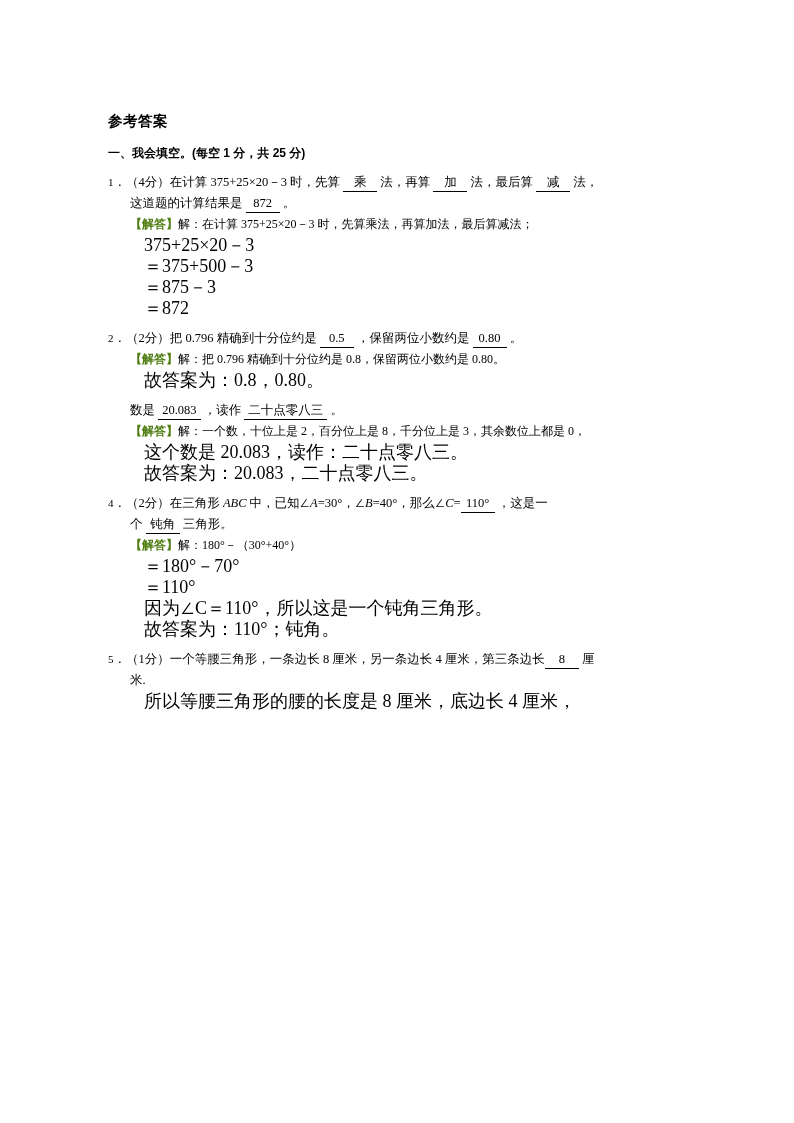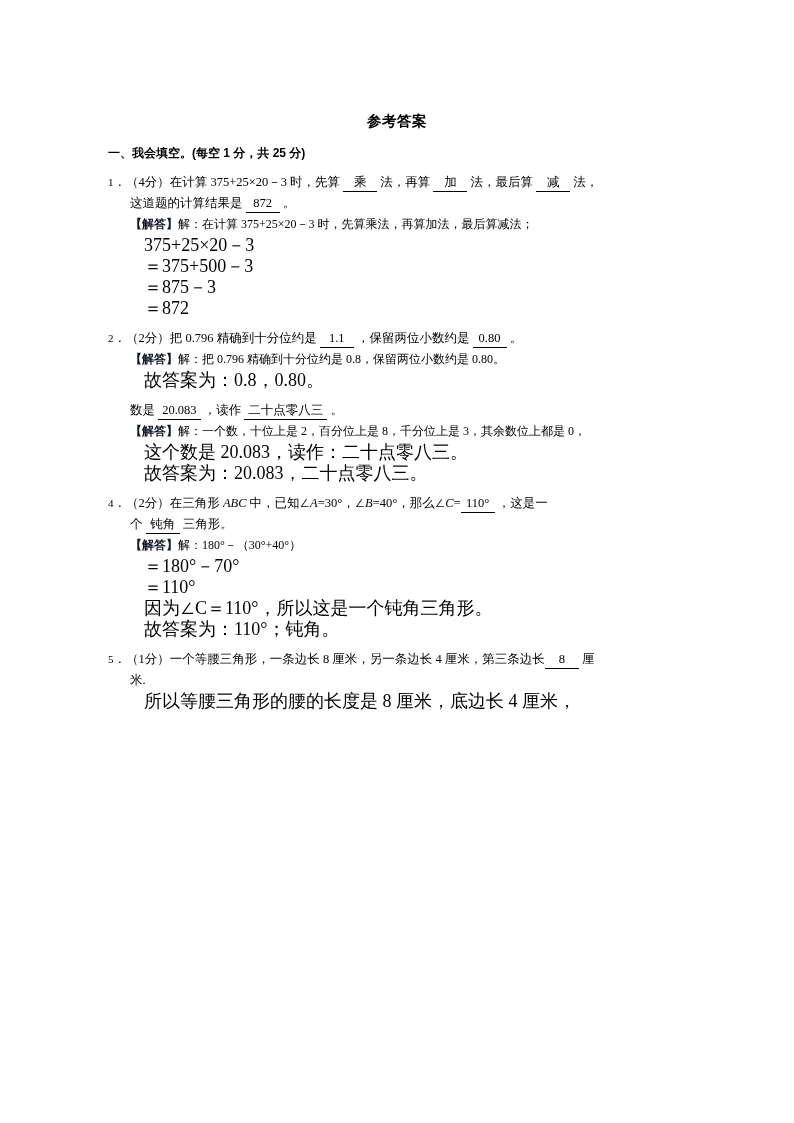--- a/index.html
+++ b/index.html
@@ -16,21 +16,20 @@
   }
   .page {
     position: absolute;
     left: 0; top: 0;
     width: 794px;
     height: 1123px;
     box-sizing: border-box;
     padding: 112px 108px 0 108px;
   }
   .doc-title {
-    text-align: center;
     font-size: 14.5px;
     font-weight: bold;
     font-family: "Liberation Sans", sans-serif;
     margin: 0 0 14px 0;
     letter-spacing: 0.5px;
   }
   .section-head {
     font-size: 12px;
     font-weight: bold;
     font-family: "Liberation Sans", sans-serif;
@@ -52,21 +51,21 @@
   }
   .blank {
     display: inline-block;
     border-bottom: 1px solid #000;
     text-align: center;
     padding: 0 4px;
     min-width: 26px;
     line-height: 17px;
   }
   .tag {
-    color: #0f172a;
+    color: #4d7c0f;
     font-weight: bold;
     font-family: "Liberation Sans", sans-serif;
     font-size: 12px;
   }
   .ans-line {
     font-size: 18px;
     line-height: 21px;
     padding-left: 36px;
   }
   .ans-first {
@@ -91,21 +90,21 @@
       <div class="qblock">
         <div class="qline"><span class="qnum">1</span><span>．</span><span>（4分）</span><span>在计算 375+25×20－3 时，先算 </span><span class="blank">乘</span><span> 法，再算 </span><span class="blank">加</span><span> 法，最后算 </span><span class="blank">减</span><span> 法，</span></div>
         <div class="qline indent"><span>这道题的计算结果是 </span><span class="blank">872</span><span> 。</span></div>
         <div class="ans-first"><span class="tag">【解答】</span><span>解：在计算 375+25×20－3 时，先算乘法，再算加法，最后算减法；</span></div>
         <div class="ans-line">375+25×20－3</div>
         <div class="ans-line">＝375+500－3</div>
         <div class="ans-line">＝875－3</div>
         <div class="ans-line">＝872</div>
       </div>
       <div class="qblock">
-        <div class="qline"><span class="qnum">2</span><span>．</span><span>（2分）</span><span>把 0.796 精确到十分位约是 </span><span class="blank">1.1</span><span> ，保留两位小数约是 </span><span class="blank">0.80</span><span> 。</span></div>
+        <div class="qline"><span class="qnum">2</span><span>．</span><span>（2分）</span><span>把 0.796 精确到十分位约是 </span><span class="blank">0.5</span><span> ，保留两位小数约是 </span><span class="blank">0.80</span><span> 。</span></div>
         <div class="ans-first"><span class="tag">【解答】</span><span>解：把 0.796 精确到十分位约是 0.8，保留两位小数约是 0.80。</span></div>
         <div class="ans-line">故答案为：0.8，0.80。</div>
       </div>
       <div class="qblock">
         <div class="qline indent"><span>数是 </span><span class="blank">20.083</span><span> ，读作 </span><span class="blank">二十点零八三</span><span> 。</span></div>
         <div class="ans-first"><span class="tag">【解答】</span><span>解：一个数，十位上是 2，百分位上是 8，千分位上是 3，其余数位上都是 0，</span></div>
         <div class="ans-line">这个数是 20.083，读作：二十点零八三。</div>
         <div class="ans-line">故答案为：20.083，二十点零八三。</div>
       </div>
       <div class="qblock">

